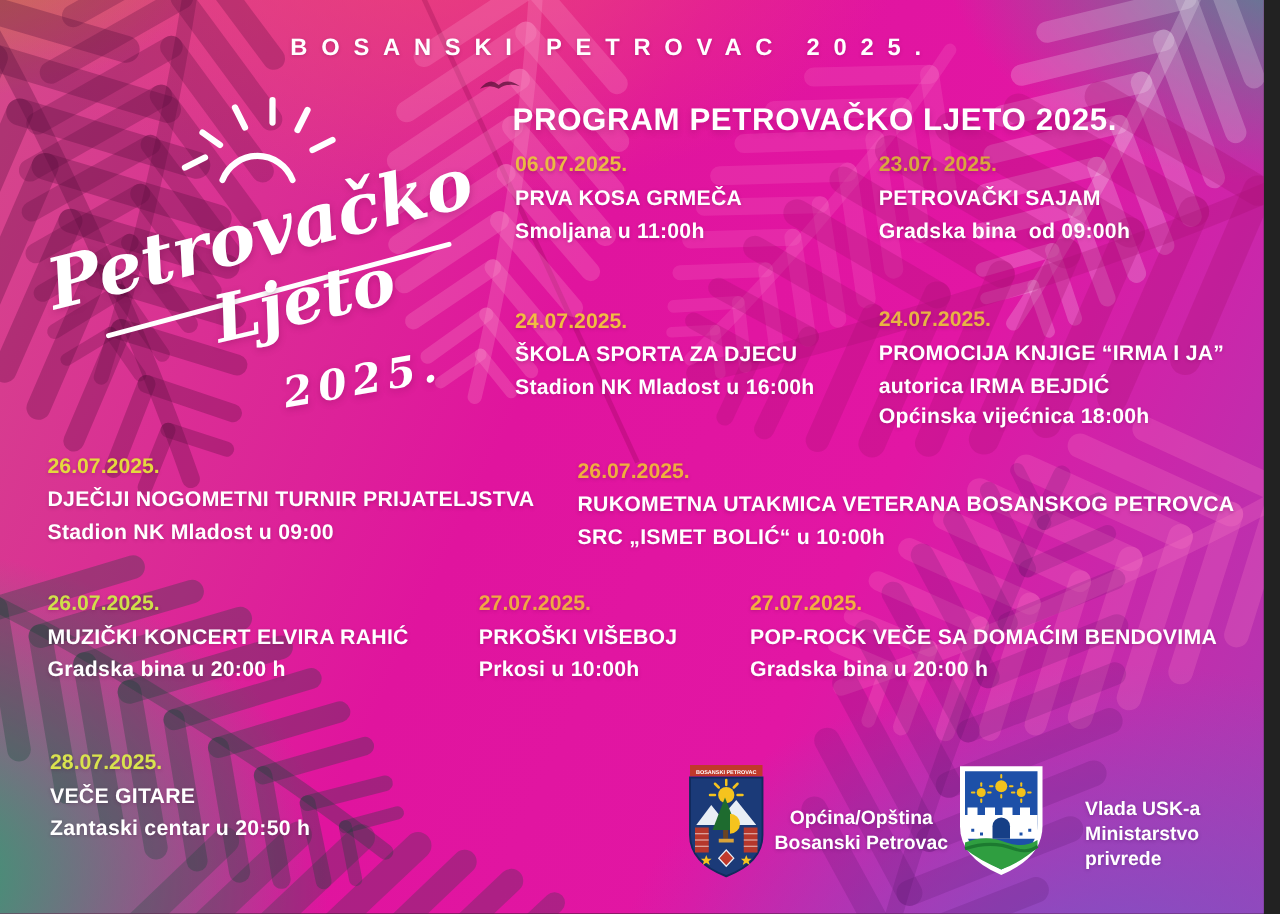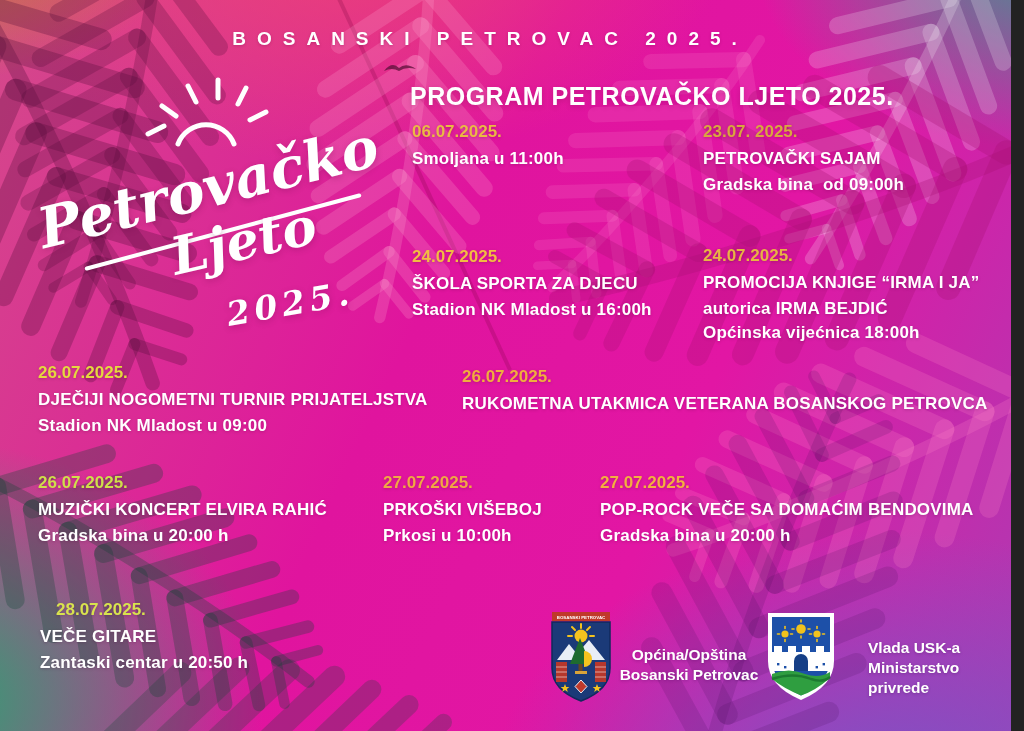--- a/index.html
+++ b/index.html
@@ -126,20 +126,21 @@
   </div>
 
   <svg class="bird" width="34" height="18" viewBox="0 0 34 18">
     <path d="M1,11 Q9,1 16,8 Q23,2 33,9 Q23,6 16,11 Q9,7 1,11 Z" fill="#5a1038" opacity=".75"></path>
   </svg>
 
   <div class="main-title">PROGRAM PETROVAČKO LJETO 2025.</div>
 
   <div class="event" style="left:412px;top:122px">
     <div class="date" style="color: rgb(234, 185, 68);">06.07.2025.</div>
+    <div class="title">PRVA KOSA GRMEČA</div>
     <div class="line">Smoljana u 11:00h</div>
   </div>
 
   <div class="event" style="left:703px;top:122px">
     <div class="date" style="color: rgb(217, 166, 63);">23.07. 2025.</div>
     <div class="title">PETROVAČKI SAJAM</div>
     <div class="line">Gradska bina  od 09:00h</div>
   </div>
 
   <div class="event" style="left:412px;top:247px">
@@ -157,20 +158,21 @@
 
   <div class="event" style="left:38px;top:363px">
     <div class="date" style="color: rgb(229, 216, 62);">26.07.2025.</div>
     <div class="title">DJEČIJI NOGOMETNI TURNIR PRIJATELJSTVA</div>
     <div class="line">Stadion NK Mladost u 09:00</div>
   </div>
 
   <div class="event" style="left:462px;top:367px">
     <div class="date" style="color: rgb(240, 174, 62);">26.07.2025.</div>
     <div class="title">RUKOMETNA UTAKMICA VETERANA BOSANSKOG PETROVCA</div>
+    <div class="line">SRC „ISMET BOLIĆ“ u 10:00h</div>
   </div>
 
   <div class="event" style="left:38px;top:473px">
     <div class="date" style="color: rgb(207, 223, 74);">26.07.2025.</div>
     <div class="title">MUZIČKI KONCERT ELVIRA RAHIĆ</div>
     <div class="line">Gradska bina u 20:00 h</div>
   </div>
 
   <div class="event" style="left:383px;top:473px">
     <div class="date" style="color: rgb(240, 168, 67);">27.07.2025.</div>
@@ -178,21 +180,21 @@
     <div class="line">Prkosi u 10:00h</div>
   </div>
 
   <div class="event" style="left:600px;top:473px">
     <div class="date" style="color: rgb(243, 176, 63);">27.07.2025.</div>
     <div class="title">POP-ROCK VEČE SA DOMAĆIM BENDOVIMA</div>
     <div class="line">Gradska bina u 20:00 h</div>
   </div>
 
   <div class="event" style="left:40px;top:600px">
-    <div class="date" style="color: rgb(216, 227, 78); padding-left: 16px;">28.07.2025.</div>
+    <div class="date" style="color: rgb(216, 227, 78);">28.07.2025.</div>
     <div class="title">VEČE GITARE</div>
     <div class="line">Zantaski centar u 20:50 h</div>
   </div>
 
   <svg class="sponsor-seal" style="left:549px;top:610px" width="64" height="94" viewBox="0 0 64 94">
     <rect x="3" y="2" width="58" height="9" fill="#c0392b"></rect>
     <text x="32" y="9" text-anchor="middle" font-size="4.4" font-weight="bold" fill="#ffffff" font-family="Liberation Sans, sans-serif">BOSANSKI PETROVAC</text>
     <path d="M3,12 H61 V58 Q61,80 32,91 Q3,80 3,58 Z" fill="#1b3a78" stroke="#122a5c" stroke-width="1.5"></path>
     <g stroke="#f5c31e" stroke-width="2" stroke-linecap="round">
       <path d="M32,14 V18"></path>

